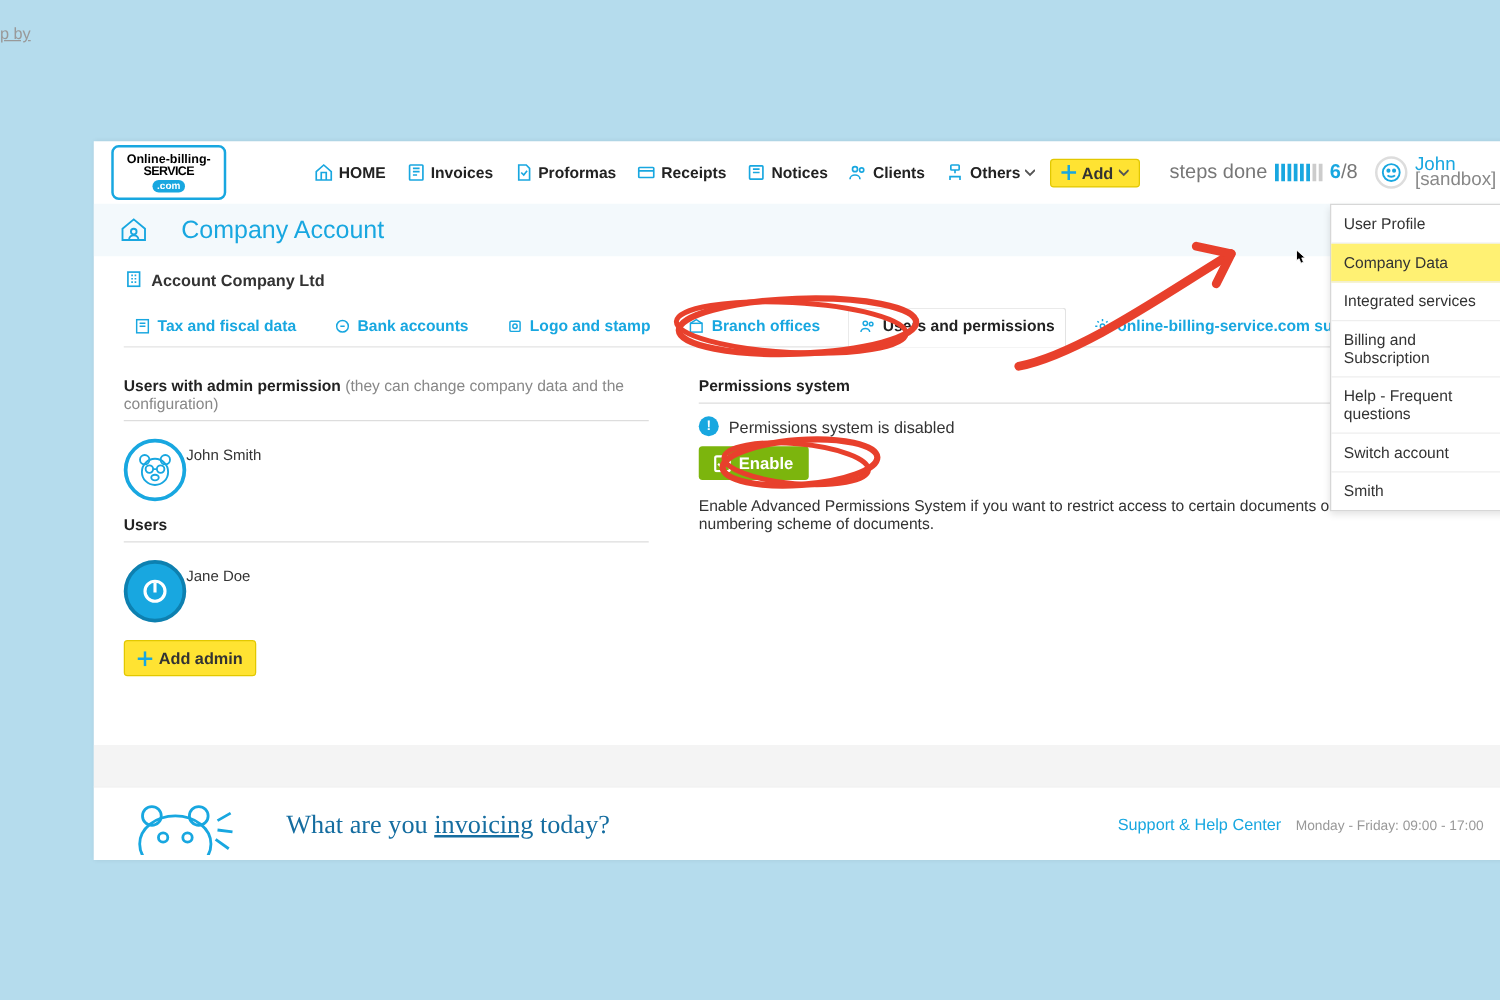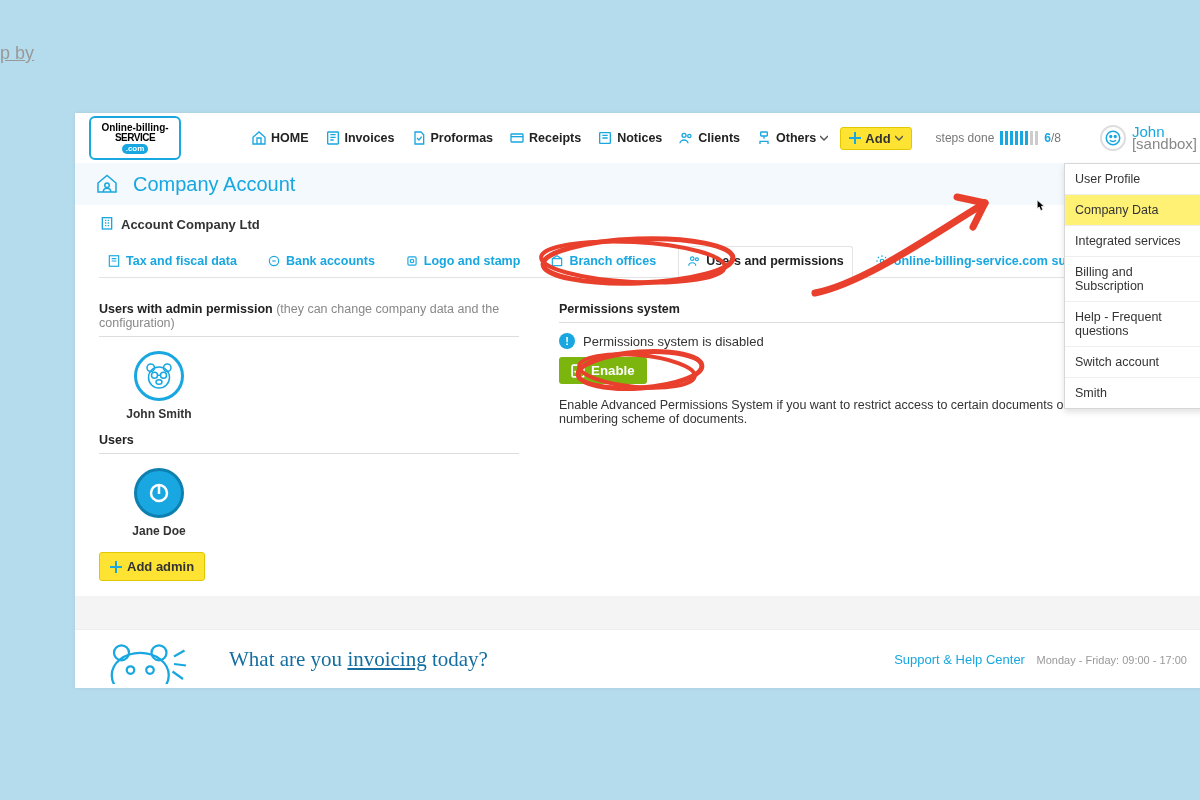--- a/index.html
+++ b/index.html
@@ -49,38 +49,38 @@
   .logo .com{color:#fff;background:var(--brand);font-size:8px;border-radius:6px;padding:0 4px;margin-top:1px;}
   .nav{display:flex;align-items:center;gap:8px;margin-left:60px;}
   .nav a{display:flex;align-items:center;gap:4px;color:#222;text-decoration:none;font-weight:700;font-size:12.5px;
     padding:4px 4px;border-radius:3px;}
   .ico{width:16px;height:16px;display:inline-block;}
   .add-btn{
     display:flex;align-items:center;gap:4px;
     background:var(--yellow);border:1px solid #e2c800;border-radius:3px;
     padding:3px 8px;font-weight:700;color:#333;cursor:pointer;
   }
-  .steps{display:flex;align-items:center;gap:6px;margin-left:18px;color:#777;font-size:12px;}
+  .steps{display:flex;align-items:center;gap:6px;margin-left:18px;color:#777;font-size:16px;}
   .steps .bars{display:flex;gap:2px;}
   .steps .bars span{display:block;width:3px;height:14px;background:var(--brand);}
   .steps .bars span.off{background:#ccc;}
   .steps .frac b{color:var(--brand);font-weight:700}
   .user{
     margin-left:auto;display:flex;align-items:center;gap:6px;color:var(--brand);
     font-size:15px;line-height:12px;cursor:pointer;
   }
   .avatar{width:22px;height:22px;border:2px solid #ddd;border-radius:50%;display:flex;align-items:center;justify-content:center;}
 
   
   .title-row{
     background:var(--light);
     display:flex;align-items:center;height:42px;
     padding:0 20px;gap:10px;position:relative;
   }
-  .title-row h1{margin:4px;color:var(--brand);font-weight:400;font-size:20px;}
+  .title-row h1{margin:16px;color:var(--brand);font-weight:400;font-size:20px;}
   .search-icon{
     position:absolute;right:14px;top:8px;width:26px;height:26px;border:2px solid var(--brand);border-radius:50%;
     display:flex;align-items:center;justify-content:center;color:var(--brand);cursor:pointer;
   }
 
   
   .company{padding:10px 24px 0;}
   .company-name{display:flex;align-items:center;gap:6px;font-weight:700;font-size:13px;color:#333;}
   .subtabs{display:flex;align-items:flex-end;gap:14px;margin-top:12px;border-bottom:1px solid #e3e3e3;padding:0 0 0 0;}
   .subtabs a{
@@ -91,21 +91,21 @@
     color:#222;border:1px solid #e3e3e3;border-bottom:1px solid #fff;
     background:#fff;border-radius:3px 3px 0 0;margin-bottom:-1px;
   }
 
   
   .maincols{display:flex;gap:40px;padding:18px 24px;}
   .left{flex:0 0 420px;}
   .right{flex:1;}
   .section-head{font-size:12.5px;font-weight:700;color:#222;padding:6px 0;border-bottom:1px solid #ddd;}
   .section-head .note{font-weight:400;color:#888;}
-  .usercard{display:flex;flex-direction:column;align-items:center;width:120px;margin:14px 0 6px;font-weight:bold;}
+  .usercard{display:flex;flex-direction:row;width:120px;margin:14px 0 6px;}
   .usercard .pic{width:44px;height:44px;border-radius:50%;border:3px solid var(--brand);background:#fff;display:flex;align-items:center;justify-content:center;}
   .usercard .nm{margin-top:6px;font-size:12px;color:#333;}
   .adduser{background:var(--yellow);border:1px solid #e2c800;border-radius:3px;padding:6px 10px;font-weight:700;display:inline-flex;align-items:center;gap:5px;cursor:pointer;margin-top:8px;}
   .perm-status{display:flex;align-items:center;gap:8px;margin:10px 0 8px;color:#333;}
   .info-dot{width:16px;height:16px;border-radius:50%;background:var(--brand);color:#fff;font-weight:700;display:inline-flex;align-items:center;justify-content:center;font-size:11px;}
   .enable-btn{background:var(--green);color:#fff;border:none;border-radius:3px;padding:6px 12px;display:inline-flex;align-items:center;gap:6px;font-weight:700;cursor:pointer;}
   .desc{font-size:12.5px;color:#333;margin-top:14px;max-width:520px;}
 
   
   .footer{
@@ -125,21 +125,21 @@
   .drop a.hover{background:#fff173;}
   .drop a:last-child{border-bottom:none;}
   .graystrip{position:absolute;bottom:58px;left:0;right:0;height:34px;background:#f4f4f4;}
 
   
   .annot{position:absolute;pointer-events:none;z-index:50;}
   .annot svg{position:absolute;overflow:visible;}
   .cursor{
     position:absolute;width:14px;height:18px;z-index:30;
   }
-  .ext{position:absolute;left:0;top:43px;color:#999;font-size:18px;text-decoration:underline;}
+  .ext{position:absolute;left:0;top:19px;color:#999;font-size:13px;text-decoration:underline;}
 </style>
 </head>
 <body>
 
 <div class="ext">p by</div>
 
 <div class="app">
 
   <div class="topbar">
     <div class="logo">

